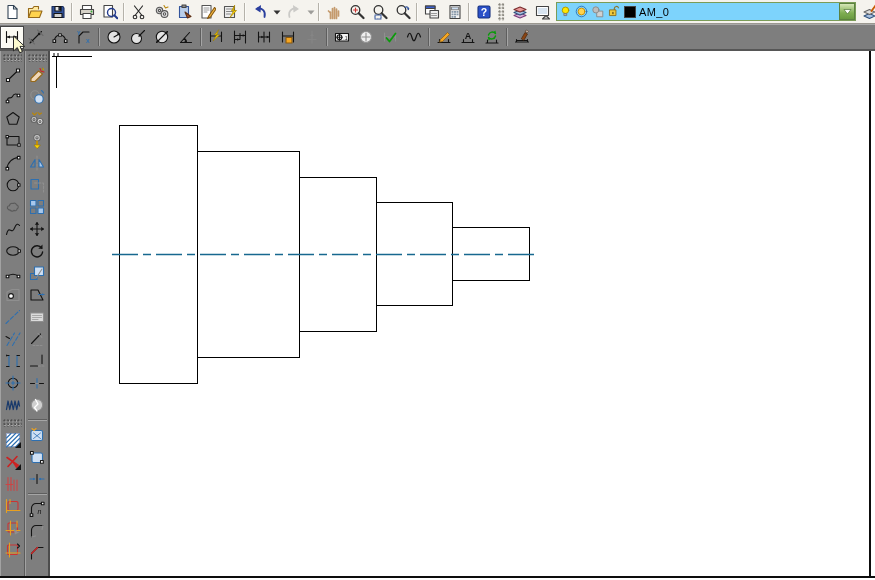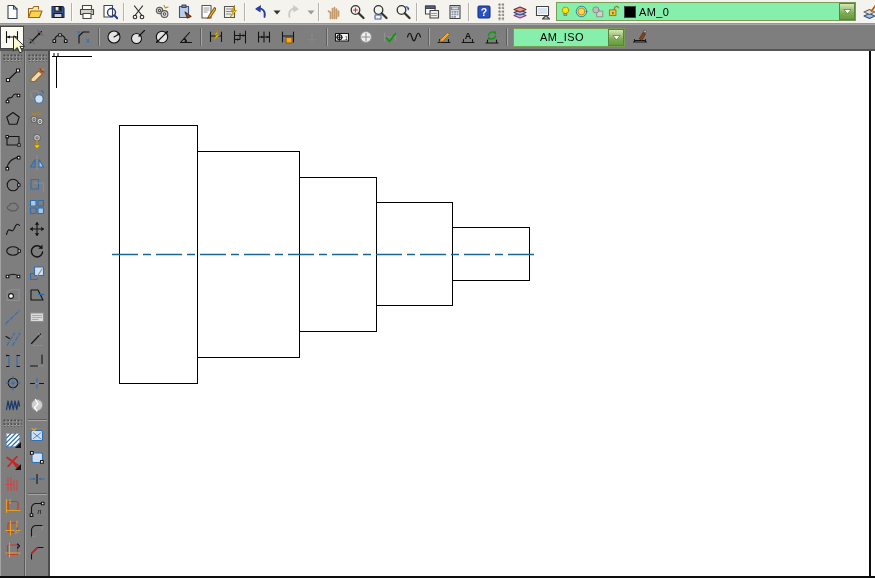--- a/index.html
+++ b/index.html
@@ -26,21 +26,21 @@
   .row2 .sep-v{background:#5e5e5e;border-right:1px solid #a5a5a5;}
   .sep-h{width:19px;height:1px;background:#5e5e5e;border-bottom:1px solid #a5a5a5;margin:3px 0;flex:0 0 auto;}
   .grip-v{width:7px;height:18px;margin:0 3px;flex:0 0 auto;
     background-image:radial-gradient(circle at 1.5px 1.5px,#8a877f 1px,transparent 1.4px);
     background-size:3.5px 3.5px;}
   .grip-h{width:19px;height:8px;margin:3px 0 2px 0;flex:0 0 auto;
     background-image:radial-gradient(circle at 1.5px 1.5px,#4e4e4e 1px,transparent 1.4px),
     radial-gradient(circle at 2px 2px,#c9c9c9 1px,transparent 1.4px);
     background-size:3.5px 3.5px;}
   
-  .combo{height:19px;background:#86efac;border:1px solid #7a9c57;display:flex;align-items:center;
+  .combo{height:19px;background:#7dd3fc;border:1px solid #7a9c57;display:flex;align-items:center;
     font-size:11px;color:#000;box-sizing:border-box;flex:0 0 auto;}
   .combo .val{letter-spacing:.4px;white-space:nowrap;}
   .combo .mini{width:16px;display:flex;justify-content:center;flex:0 0 auto;}
   .combo .mini svg{width:13px;height:13px;display:block;}
   .swatch{width:10px;height:10px;margin:0 3px;flex:0 0 auto;border:1px solid #444;}
   .ddbtn{width:16px;height:17px;margin-left:auto;flex:0 0 auto;display:flex;align-items:center;justify-content:center;
     background:linear-gradient(#d6e7b8,#7fae52 60%,#6a9a40);border:1px solid #5b8240;box-sizing:border-box;}
   
   #canvas{position:absolute;left:50px;top:51px;width:819px;height:525px;background:#fff;
     border-right:2px solid #0d0d0d;box-sizing:content-box;}
@@ -589,28 +589,20 @@
               <path d="M2 14h12M3.5 14v-3M12.5 14v-3"></path>
               <path d="M4.5 6a4 4 0 017-1.5" stroke="#0a9a0a" stroke-width="1.4"></path>
               <path d="M11.5 1.5l.4 3.2-3-1.2z" fill="#0a9a0a" stroke="none"></path>
               <path d="M11.5 7a4 4 0 01-7 1.5" stroke="#0a9a0a" stroke-width="1.4"></path>
               <path d="M4.5 11.5l-.4-3.2 3 1.2z" fill="#0a9a0a" stroke="none"></path>
             </g>
           </svg>
         </span>
       </div>
       <div class="sep-v"></div>
-      <div class="combo" style="width: 112px; margin: 0px 3px;">
-        <span class="val" style="padding-left: 26px;">AM_ISO</span>
-        <div class="ddbtn">
-          <svg width="9" height="7" viewBox="0 0 9 7">
-            <path d="M1 1.5h7L4.5 6z" fill="#fff" stroke="#3c6428" stroke-width=".6"></path>
-          </svg>
-        </div>
-      </div>
       <div class="tbtn">
         <span class="icn">
           <svg viewBox="0 0 16 16">
             <g fill="none" stroke="#141414" stroke-width="1.1" stroke-linecap="round" stroke-linejoin="round">
               <path d="M1.5 13h13M2.5 13v-2.5M13.5 13v-2.5M2.5 11.5h11"></path>
               <path d="M7.5 9.5L11 3.5l2.5 1.5-3.5 6z" fill="#8b4513" stroke="#4a250a" stroke-width=".7"></path>
               <path d="M11.5 2.5l2 1 .8-1.3-1.5-1z" fill="#e8d8c8" stroke="#4a250a" stroke-width=".5"></path>
             </g>
           </svg>
         </span>

